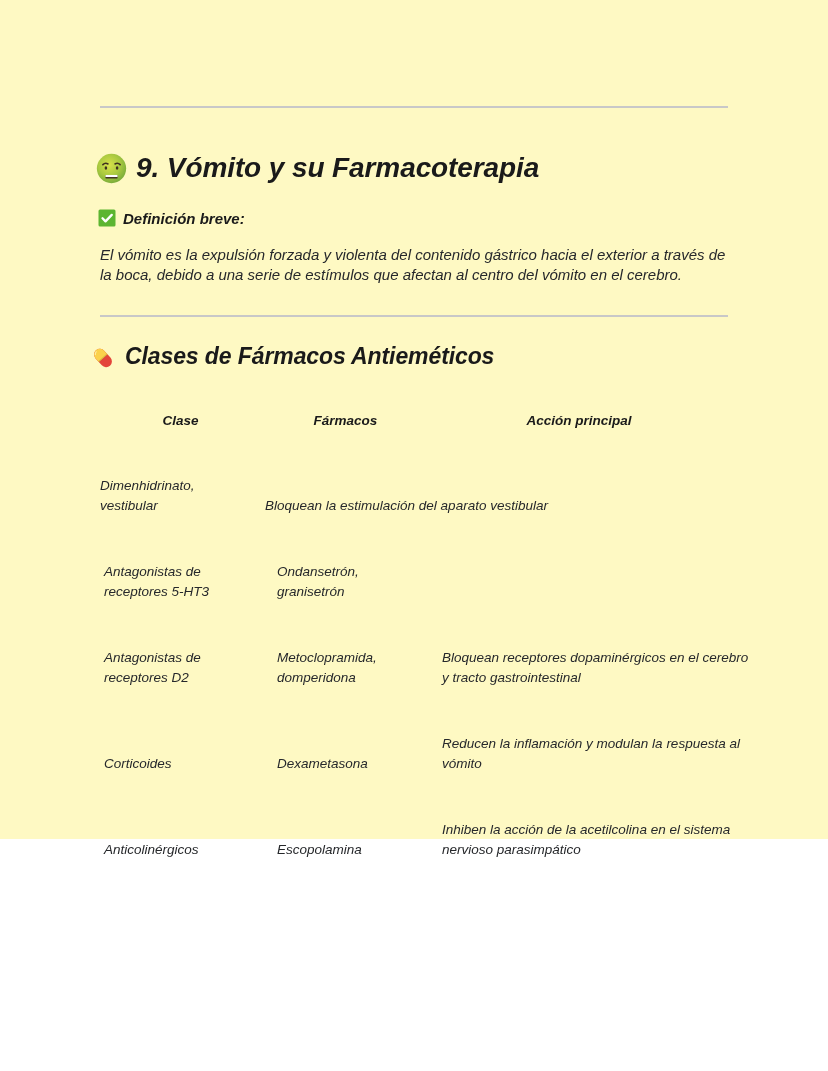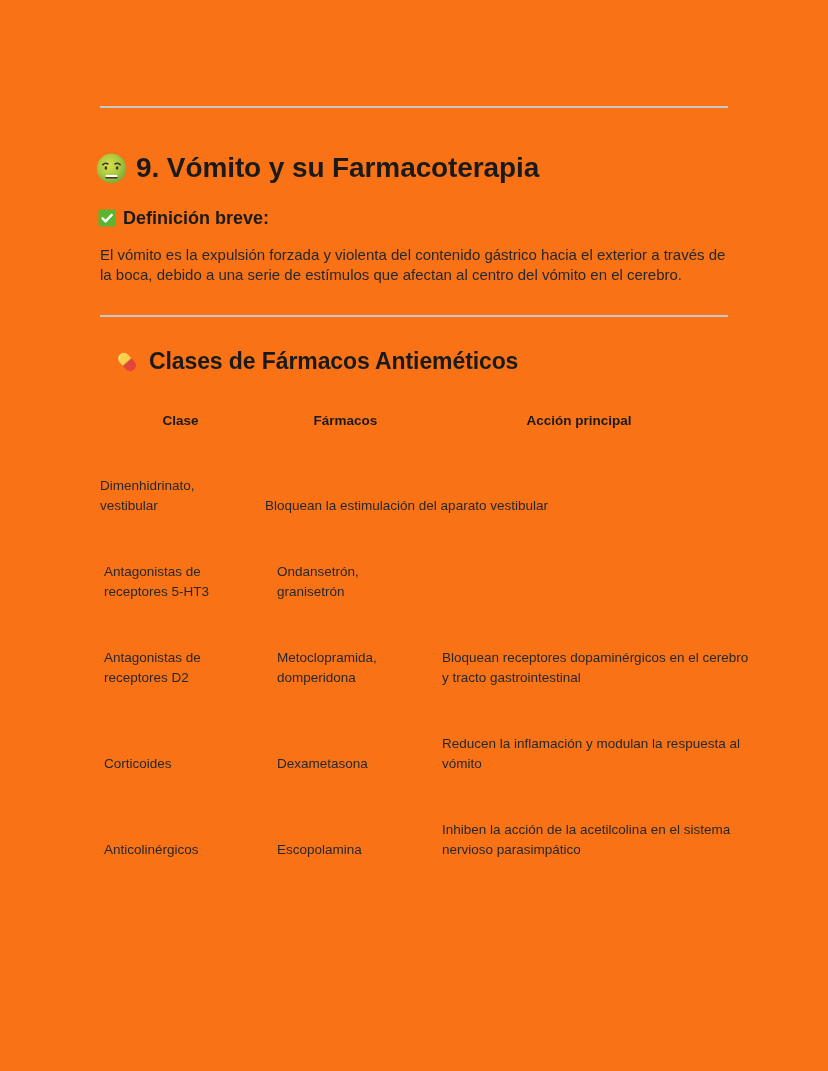--- a/index.html
+++ b/index.html
@@ -13,22 +13,23 @@
     position: relative;
     font-family: "Liberation Sans", sans-serif;
     color: #202124;
     overflow: hidden;
   }
 
   .page {
     position: absolute;
     left: 0; top: 0;
     width: 828px;
-    height: 1071px;
-    background: #f97316;
+    height: 839px;
+    background: #fef9c3;
+    font-style: italic;
   }
 
   
   .rule {
     height: 0;
     border: 0;
     border-top: 2px solid #c8c8c8;
     margin: 0;
     width: 628px;
   }
@@ -49,24 +50,23 @@
     font-size: 28px;
     font-weight: bold;
     letter-spacing: -0.1px;
     color: #1a1a1a;
     white-space: nowrap;
     line-height: 1;
   }
 
   .h2-row {
     position: absolute;
-    left: 114px;
+    left: 90px;
     top: 345px;
     display: flex;
-    align-items: center;
     gap: 9px;
     height: 33px;
   }
   .h2-text {
     font-size: 23px;
     font-weight: bold;
     letter-spacing: -0.1px;
     color: #1a1a1a;
     white-space: nowrap;
     line-height: 1;
@@ -76,21 +76,21 @@
   .deflabel-row {
     position: absolute;
     left: 98px;
     top: 207px;
     display: flex;
     align-items: center;
     gap: 7px;
     height: 22px;
   }
   .deflabel-text {
-    font-size: 18px;
+    font-size: 15px;
     font-weight: bold;
     color: #1a1a1a;
     white-space: nowrap;
     line-height: 1;
   }
 
   
   .para {
     position: absolute;
     left: 100px;

